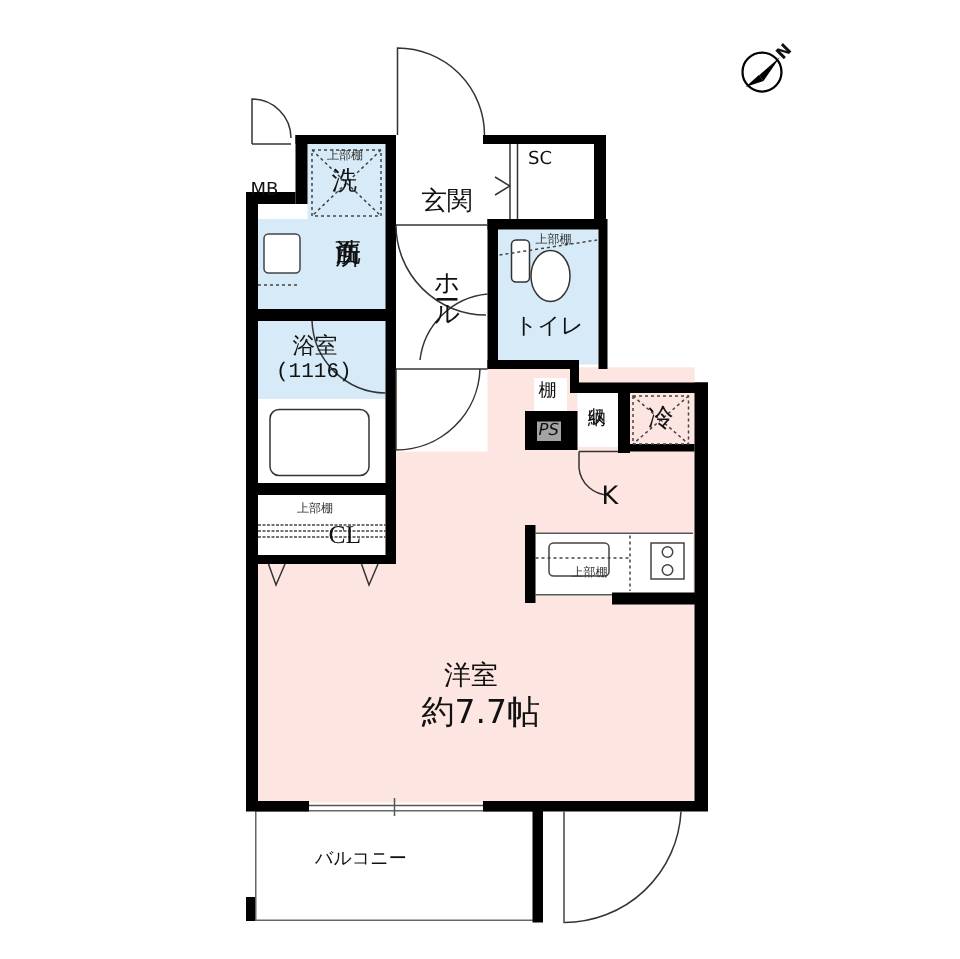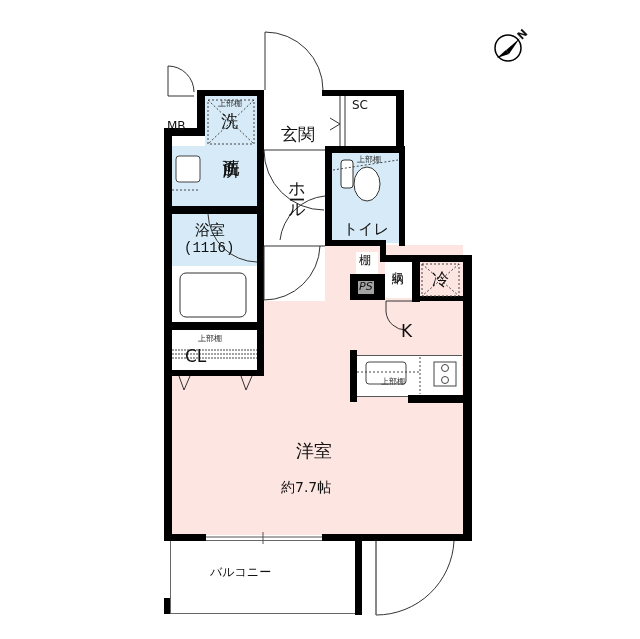--- a/index.html
+++ b/index.html
@@ -129,26 +129,26 @@
 </svg>
 
 <div class="lbl" style="left:167px;top:120px;font-size:12px;">MB</div>
 <div class="lbl small" style="left:218px;top:99px;">上部棚</div>
 <div class="lbl" style="left:221px;top:112px;">洗</div>
 <div class="lbl vert" style="left:221px;top:146px;">洗面所</div>
 <div class="lbl" style="left:281px;top:114px;margin-top:11px;">玄関</div>
 <div class="lbl" style="left:352px;top:99px;font-size:12px;">SC</div>
 <div class="lbl vert" style="left:287px;top:170px;">ホール</div>
 <div class="lbl small" style="left:357px;top:155px;">上部棚</div>
-<div class="lbl" style="left:343px;top:209px;font-size:15px;margin-top:12px;">トイレ</div>
+<div class="lbl" style="left:343px;top:209px;font-size:15px;">トイレ</div>
 <div class="lbl" style="left:195px;top:222px;font-size:15px;">浴室</div>
 <div class="lbl" style="left:184px;top:240px;font-size:14px;font-family:Liberation Mono, monospace;">(1116)</div>
 <div class="lbl" style="left:359px;top:254px;font-size:12px;">棚</div>
 <div class="lbl" style="left:358px;top:281px;font-size:11px;background:#a3a3a3;padding:0 1px;font-style:italic;">PS</div>
 <div class="lbl vert" style="left:390px;top:262px;font-size:12px;">収納</div>
 <div class="lbl" style="left:432px;top:270px;">冷</div>
 <div class="lbl" style="left:401px;top:322px;font-size:17px;">K</div>
 <div class="lbl small" style="left:381px;top:377px;">上部棚</div>
 <div class="lbl small" style="left:198px;top:334px;">上部棚</div>
-<div class="lbl" style="left:185px;top:347px;">CL</div>
+<div class="lbl" style="left:219px;top:347px;font-family:Liberation Serif, serif;">CL</div>
 <div class="lbl" style="left:296px;top:441px;font-size:18px;">洋室</div>
-<div class="lbl" style="left:281px;top:463px;font-size:14px;margin-top:16px;">約7.7帖</div>
+<div class="lbl" style="left:281px;top:463px;font-size:22px;">約7.7帖</div>
 <div class="lbl" style="left:210px;top:566px;font-size:12px;">バルコニー</div>
 
 </body></html>

